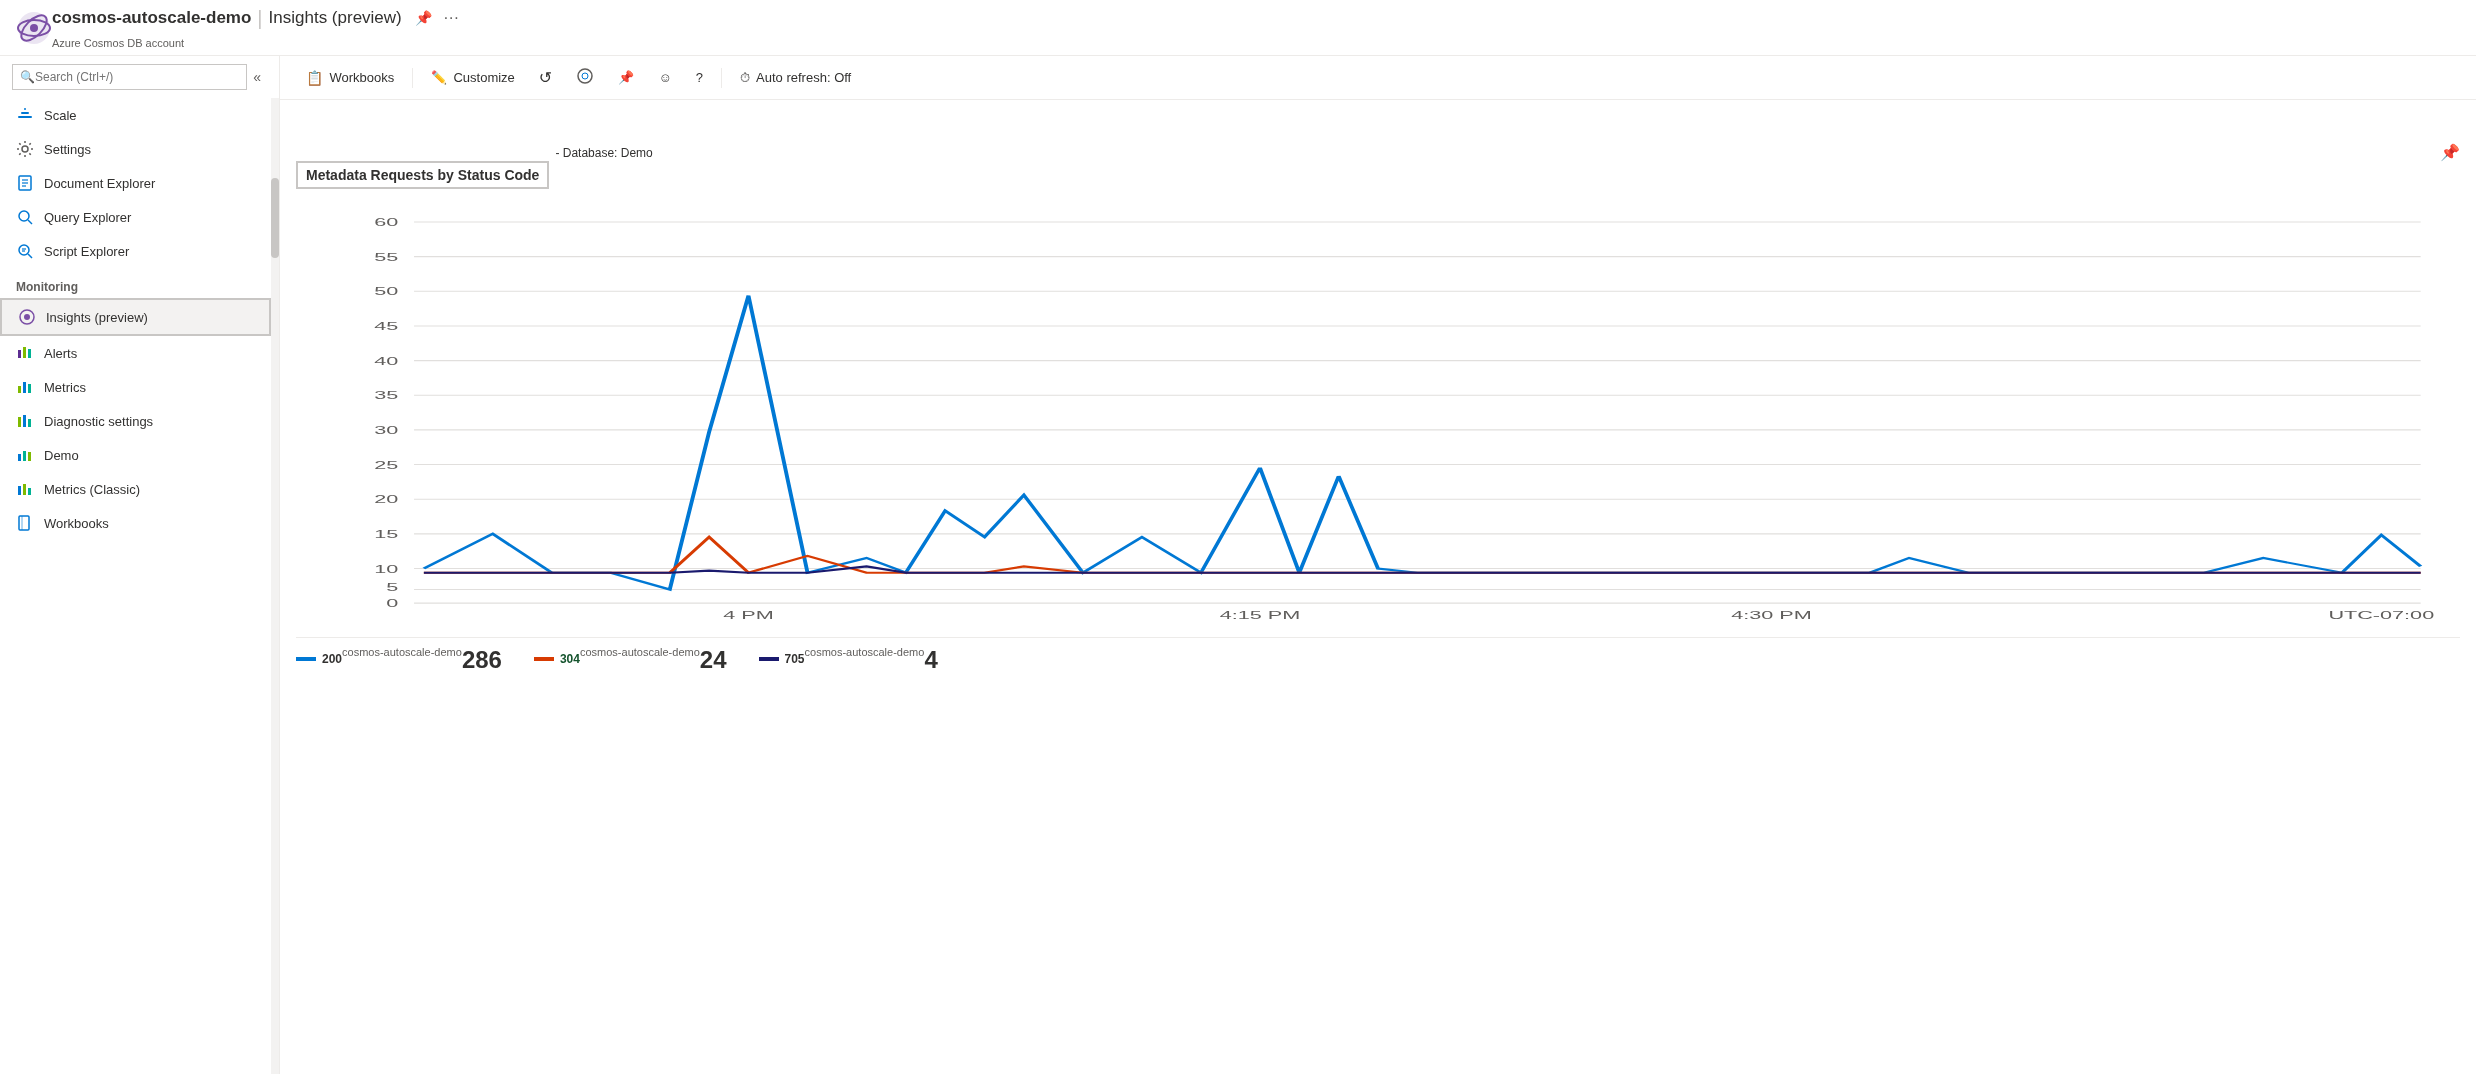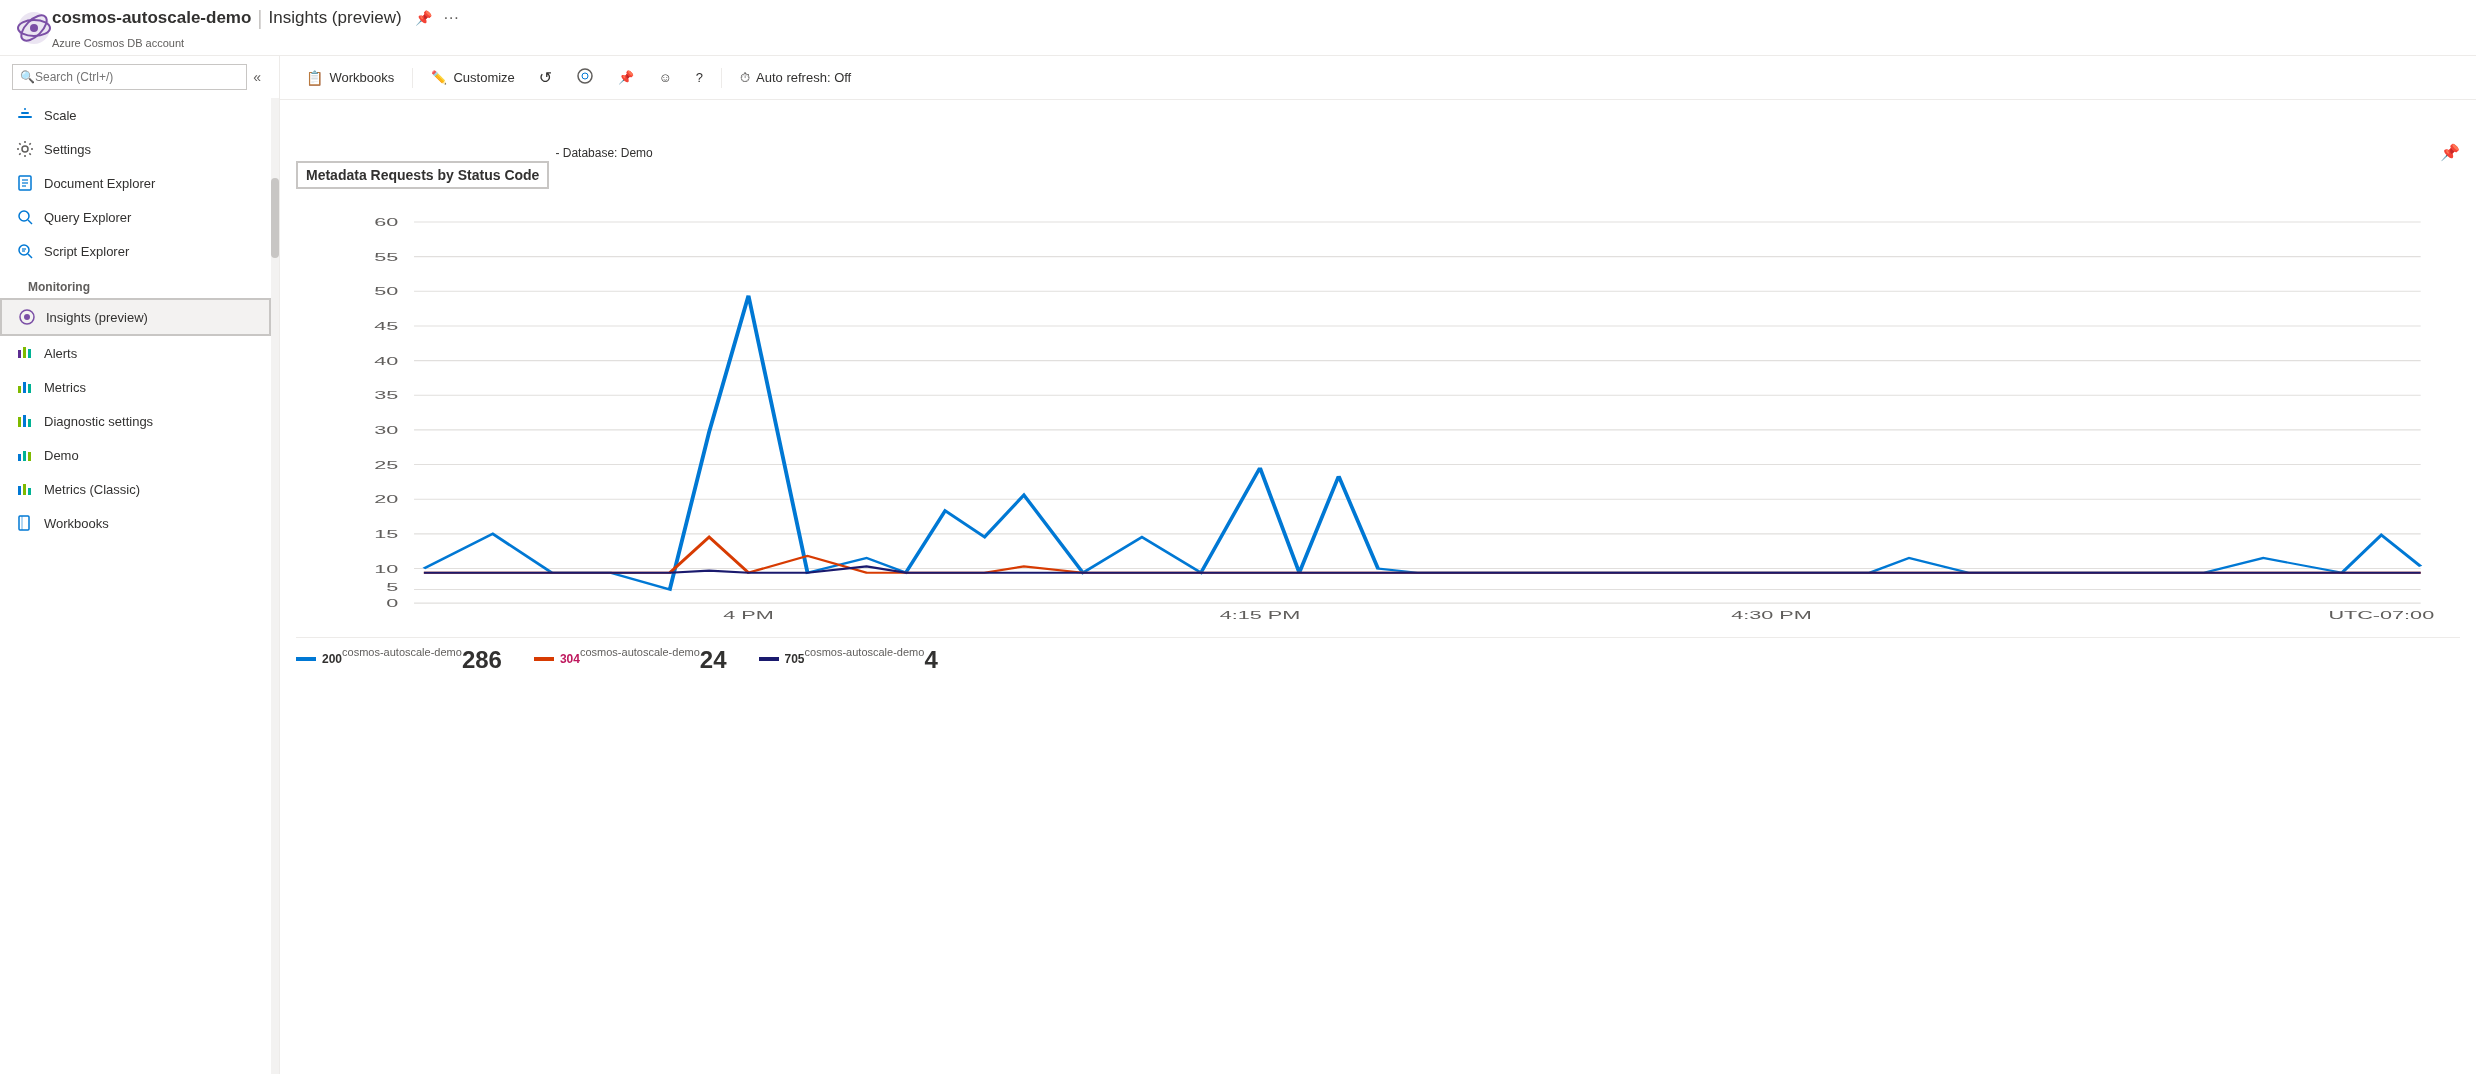--- a/index.html
+++ b/index.html
@@ -9,21 +9,21 @@
     .header { display: flex; align-items: center; padding: 8px 16px; background: #fff; border-bottom: 1px solid #edebe9; height: 56px; }
 
     
     .main-layout { display: flex; flex: 1; overflow: hidden; }
 
     
     .sidebar { width: 280px; background: #fff; border-right: 1px solid #edebe9; display: flex; flex-direction: column; overflow: hidden; flex-shrink: 0; }
     .sidebar-item { display: flex; align-items: center; padding: 8px 16px; cursor: pointer; color: #323130; font-size: 13px; gap: 10px; }
     .sidebar-item.active { background: #f3f2f1; border: 1px solid #c8c6c4; }
     .sidebar-item .item-icon { width: 18px; height: 18px; flex-shrink: 0; display: flex; align-items: center; justify-content: center; }
-    .sidebar-section-title { padding: 12px 16px 4px 28px; font-size: 12px; font-weight: 600; color: #605e5c; text-transform: none; }
+    .sidebar-section-title { padding: 12px 16px 4px 16px; font-size: 12px; font-weight: 600; color: #605e5c; text-transform: none; }
 
     
     .content { flex: 1; display: flex; flex-direction: column; overflow: hidden; }
 
     
     .toolbar { display: flex; align-items: center; padding: 6px 16px; background: #fff; border-bottom: 1px solid #edebe9; gap: 4px; height: 44px; }
     .toolbar-btn { display: flex; align-items: center; gap: 6px; padding: 5px 10px; cursor: pointer; border: none; background: transparent; font-size: 13px; color: #323130; }
     .toolbar-divider { width: 1px; height: 20px; background: #edebe9; margin: 0 4px; }
 
     
@@ -312,21 +312,21 @@
             <div class="legend-label-row">
               <div class="legend-color-bar" style="background:#0078d4;"></div>
               <span style="font-size:12px;font-weight:600;color:#323130;">200</span>
             </div>
             <div style="font-size:11px;color:#605e5c;margin-bottom:4px;">cosmos-autoscale-demo</div>
             <div style="font-size:24px;font-weight:600;color:#323130;">286</div>
           </div>
           <div class="legend-item">
             <div class="legend-label-row">
               <div class="legend-color-bar" style="background:#d73b02;"></div>
-              <span style="font-size:12px;font-weight:600;color:#be185d;">304</span>
+              <span style="font-size:12px;font-weight:600;color:#14532d;">304</span>
             </div>
             <div style="font-size:11px;color:#605e5c;margin-bottom:4px;">cosmos-autoscale-demo</div>
             <div style="font-size:24px;font-weight:600;color:#323130;">24</div>
           </div>
           <div class="legend-item">
             <div class="legend-label-row">
               <div class="legend-color-bar" style="background:#1a1a6e;"></div>
               <span style="font-size:12px;font-weight:600;color:#323130;">705</span>
             </div>
             <div style="font-size:11px;color:#605e5c;margin-bottom:4px;">cosmos-autoscale-demo</div>

